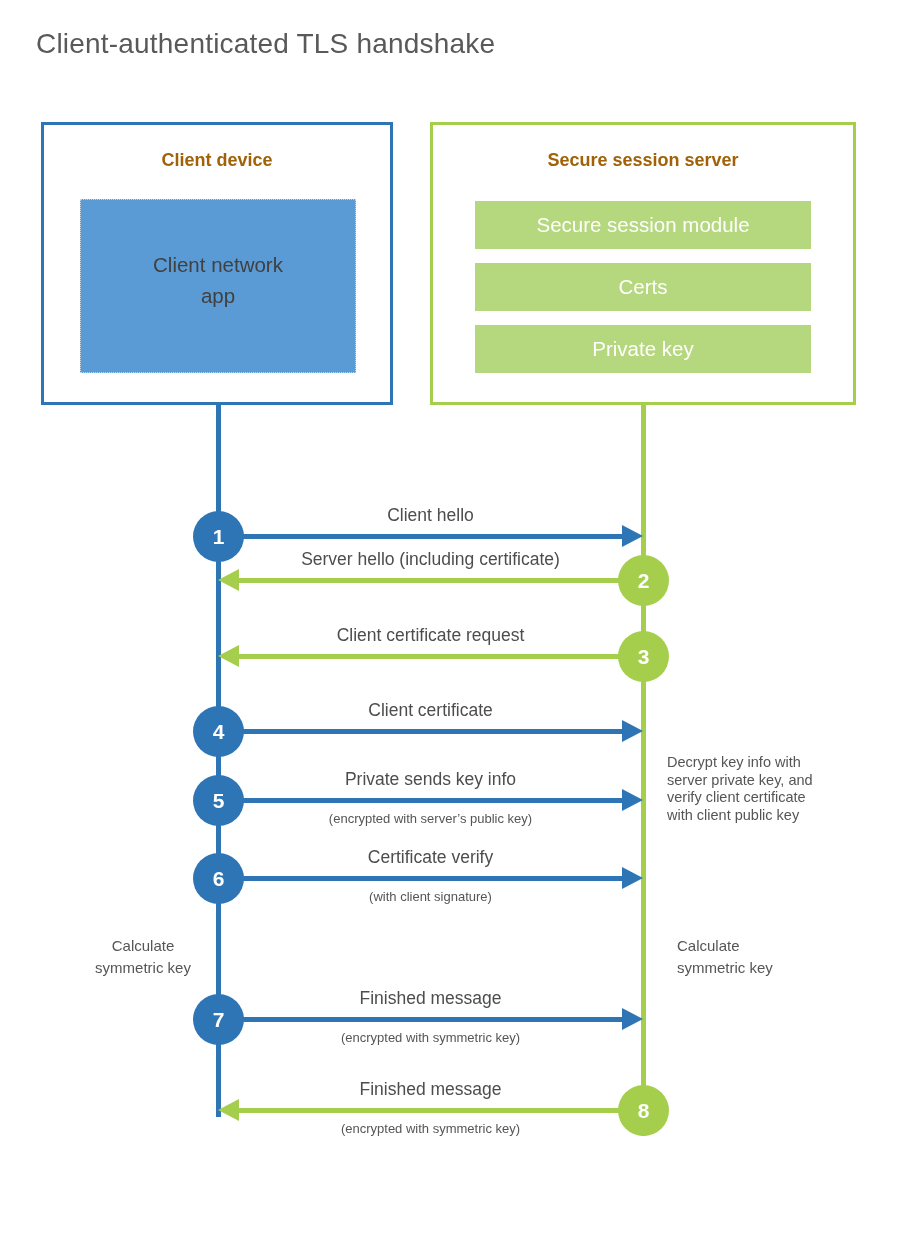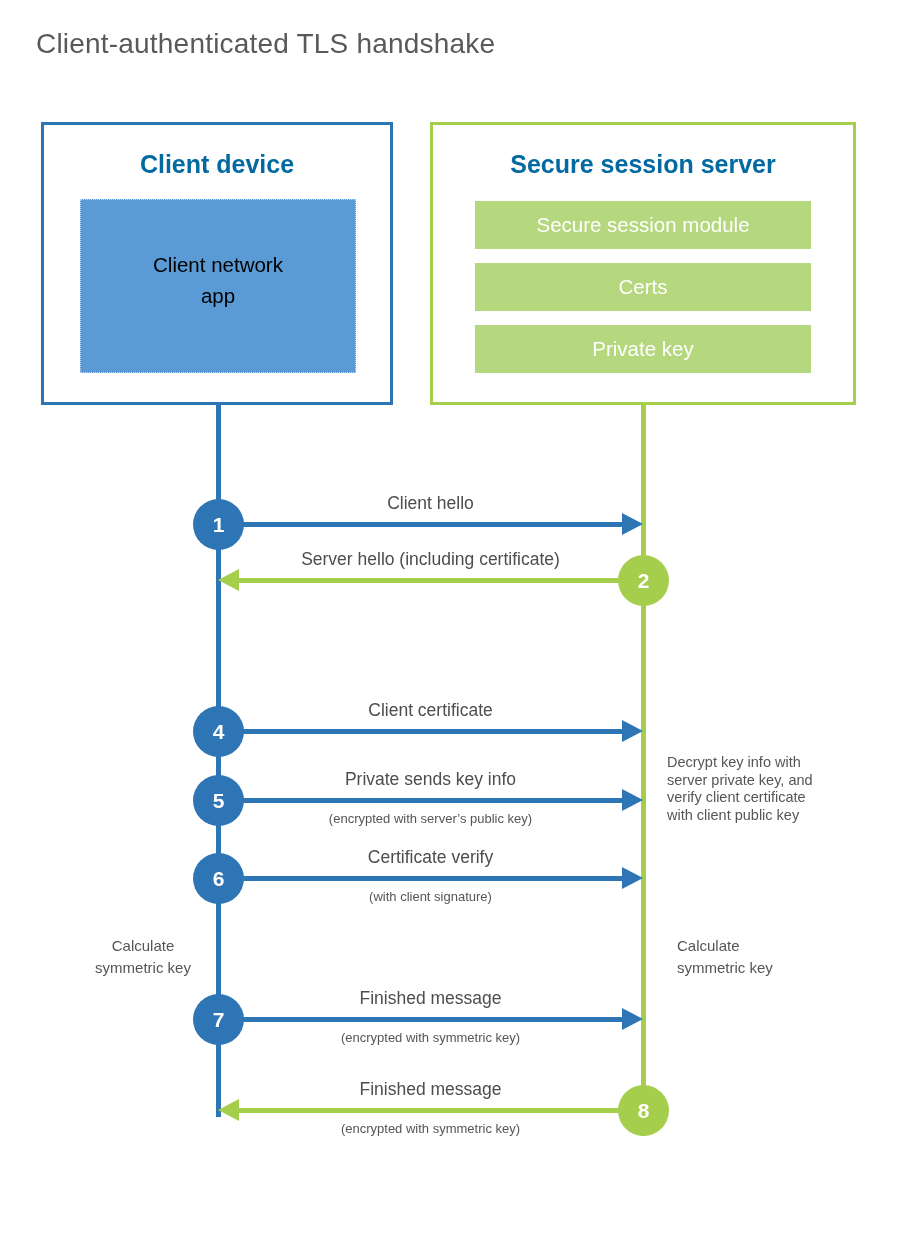--- a/index.html
+++ b/index.html
@@ -4,35 +4,35 @@
 <style>
   html,body{margin:0;padding:0;background:#ffffff;}
   .canvas{position:relative;width:900px;height:1256px;background:#ffffff;overflow:hidden;
           font-family:"Liberation Sans",sans-serif;}
   .page-title{position:absolute;left:36px;top:28px;font-size:28px;font-weight:300;
               color:#595959;letter-spacing:.2px;}
   
   .actor{position:absolute;top:122px;height:283px;box-sizing:border-box;background:#fff;}
   .actor-client{left:41px;width:352px;border:3px solid #2e75b6;}
   .actor-server{left:430px;width:426px;border:3px solid #a6ce4d;}
-  .actor-title{margin-top:25px;text-align:center;font-size:25px;font-weight:bold;color:#0369a1;}
+  .actor-title{margin-top:25px;text-align:center;font-size:18px;font-weight:bold;color:#a16207;}
   .client-app{position:absolute;left:80px;top:199px;width:276px;height:174px;box-sizing:border-box;
               background:#5b9bd5;border:1px dotted #c7d7e8;display:flex;align-items:center;
-              justify-content:center;text-align:center;color:#000000;font-size:20.5px;line-height:31px;
+              justify-content:center;text-align:center;color:#404040;font-size:20.5px;line-height:31px;
               white-space:pre-line;padding-bottom:12px;}
   .sbar{position:absolute;left:475px;width:336px;height:48px;background:#b5d77d;display:flex;
         align-items:center;justify-content:center;color:#fff;font-size:20.5px;}
   .sbar1{top:201px;} .sbar2{top:263px;} .sbar3{top:325px;}
   
   .lifeline{position:absolute;width:5px;}
   .ll-blue{left:215.5px;top:405px;height:712px;background:#2e75b6;}
   .ll-green{left:640.5px;top:405px;height:731px;background:#a6ce4d;}
   
   .msg{position:absolute;left:218px;width:425px;height:76px;}
-  .p1{top:489px;} .p2{top:545px;} .p3{top:621px;} .p4{top:696px;}
+  .p1{top:501px;} .p2{top:545px;} .p3{top:621px;} .p4{top:696px;}
   .p5{top:765px;} .p6{top:843px;} .p7{top:984px;} .p8{top:1075px;}
   .msg .label{position:absolute;left:-60px;right:-60px;top:2px;text-align:center;
               font-size:17.5px;line-height:24px;color:#4d4d4d;}
   .msg .line{position:absolute;top:33px;height:5px;}
   .blue .line{background:#2e75b6;} .green .line{background:#a6ce4d;}
   .right .line{left:0;width:412px;} .left .line{left:13px;width:412px;}
   .msg .head{position:absolute;top:24px;width:0;height:0;
              border-top:11.5px solid transparent;border-bottom:11.5px solid transparent;}
   .right .head{right:0;border-left:21px solid #2e75b6;}
   .left .head{left:0;border-right:21px solid #a6ce4d;}
@@ -79,20 +79,26 @@
     <div class="badge">1</div>
   </div>
 
   <div class="msg green left p2">
     <div class="label">Server hello (including certificate)</div>
     <div class="line"></div>
     <div class="head"></div>
     <div class="badge">2</div>
   </div>
 
+  <div class="msg green left p3">
+    <div class="label">Client certificate request</div>
+    <div class="line"></div>
+    <div class="head"></div>
+    <div class="badge">3</div>
+  </div>
 
   <div class="msg blue right p4">
     <div class="label">Client certificate</div>
     <div class="line"></div>
     <div class="head"></div>
     <div class="badge">4</div>
   </div>
 
   <div class="msg blue right p5">
     <div class="label">Private sends key info</div>

